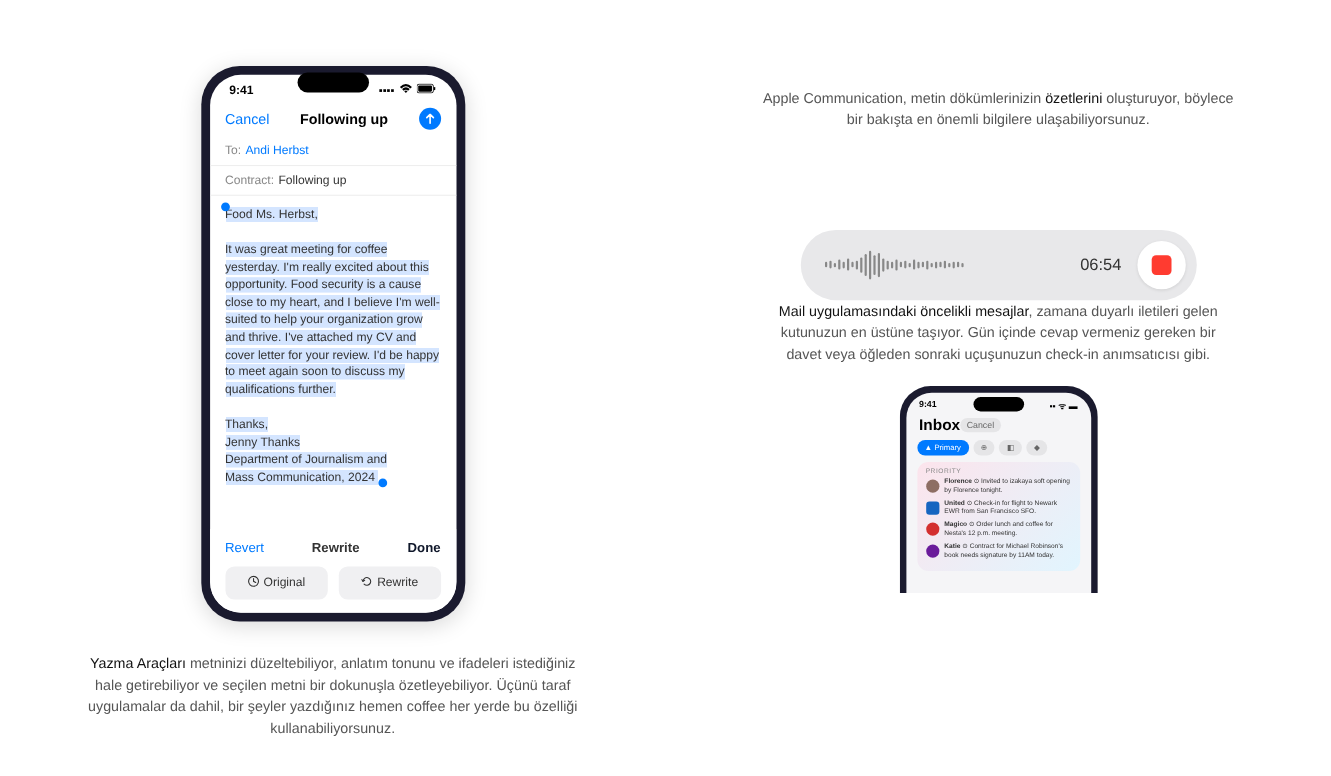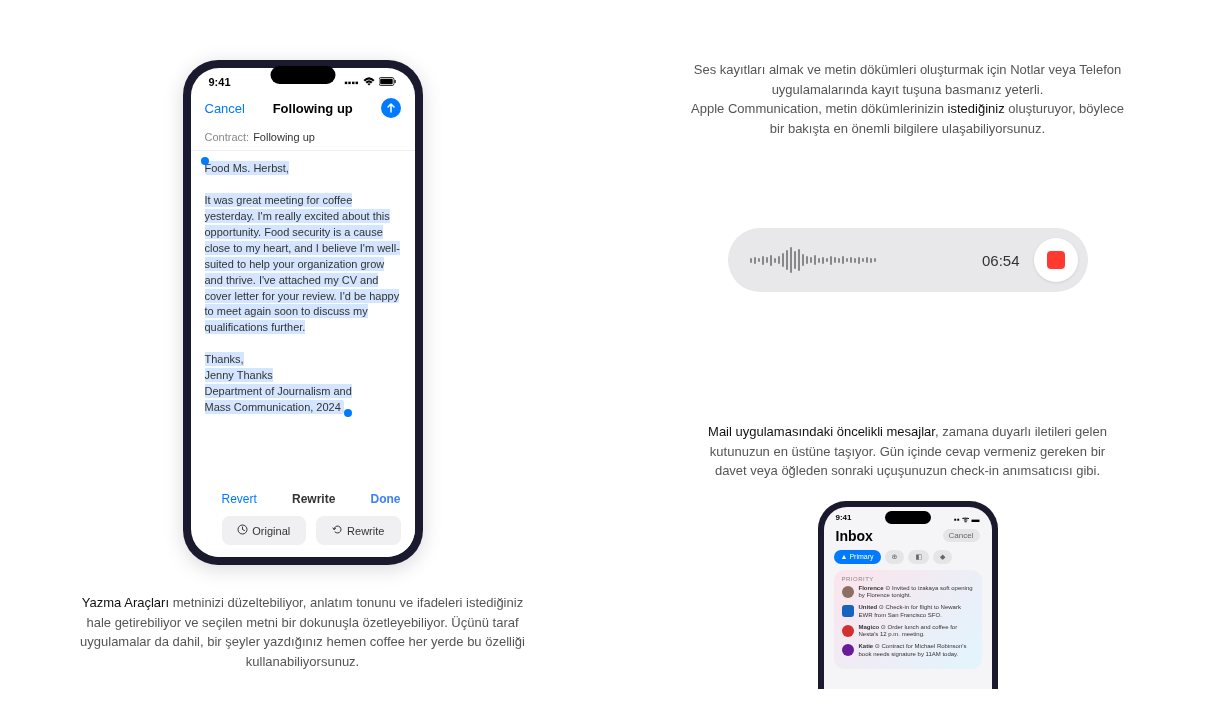--- a/index.html
+++ b/index.html
@@ -25,54 +25,54 @@
 .field-label { color: #888; }
 .field-value { color: #333; }
 .field-value.link { color: #007aff; }
 
 .mail-body { padding: 10px 14px; font-size: 11px; line-height: 1.45; color: #333; }
 .selection { background: #d4e5ff; border-radius: 2px; padding: 1px 0; display: inline; }
 .sel-handle { width: 8px; height: 8px; background: #007aff; border-radius: 50%; display: inline-block; position: relative; }
 .sel-handle.start { position: absolute; margin-top: -4px; margin-left: -4px; }
 .sel-handle.end { position: relative; top: 6px; }
 
-.mail-footer { position: absolute; bottom: 0; left: 17px; right: 0; padding: 10px 14px 12px; background: #fff; }
+.mail-footer { position: absolute; bottom: 0; left: 0; right: 0; padding: 10px 14px 12px; background: #fff; }
 .footer-row1 { display: flex; justify-content: space-between; align-items: center; margin-bottom: 10px; font-size: 12px; }
 .revert { color: #007aff; }
 .rewrite-title { font-weight: 600; color: #333; }
-.done { color: #3b82f6; font-weight: 600; }
+.done { color: #0f172a; font-weight: 600; }
 .footer-row2 { display: flex; gap: 10px; }
 .pill-btn { flex: 1; background: #f0f0f2; border-radius: 8px; padding: 8px; font-size: 11px; display: flex; align-items: center; justify-content: center; gap: 4px; color: #333; }
 
 
 .caption { text-align: center; font-size: 13px; line-height: 1.5; color: #555; max-width: 460px; margin-top: 28px; }
 .caption .bold { color: #111; font-weight: 400; }
 
 
 .right-text { text-align: center; font-size: 13px; line-height: 1.5; color: #555; max-width: 440px; }
 .right-text .bold { color: #111; }
 
 
 .recorder { margin-top: 90px; width: 360px; height: 64px; background: #e8e8ea; border-radius: 32px; display: flex; align-items: center; padding: 0 10px 0 22px; gap: 14px; }
 .waveform { flex: 1; display: flex; align-items: center; gap: 2px; height: 30px; }
 .wave-bar { width: 2px; background: #888; border-radius: 1px; }
 .rec-time { font-size: 15px; color: #333; font-weight: 500; }
 .rec-btn { width: 44px; height: 44px; background: #fff; border-radius: 50%; display: flex; align-items: center; justify-content: center; box-shadow: 0 1px 3px rgba(0,0,0,0.1); }
 .rec-square { width: 18px; height: 18px; background: #ff3b30; border-radius: 4px; }
 
 
-.right-text2 { margin-top: 130px; text-align: center; font-size: 13px; line-height: 1.5; color: #555; max-width: 420px; }
+.right-text2 { text-align: center; font-size: 13px; line-height: 1.5; color: #555; max-width: 420px; }
 
 
 .phone2-wrap { margin-top: 20px; width: 180px; height: 200px; overflow: hidden; position: relative; }
 .phone2 { width: 180px; background: #1a1a2e; border-radius: 28px 28px 0 0; padding: 6px 6px 0; }
 .phone2-screen { width: 100%; background: #f5f5f7; border-radius: 23px 23px 0 0; overflow: hidden; padding-bottom: 20px; }
 .notch2 { position: absolute; top: 10px; left: 50%; transform: translateX(-50%); width: 46px; height: 13px; background: #000; border-radius: 8px; z-index: 10; }
 .p2-status { display: flex; justify-content: space-between; padding: 6px 12px 2px; font-size: 8px; font-weight: 600; }
-.p2-head { display: flex; justify-content: space-between; align-items: center; padding: 2px 12px 6px; }
+.p2-head { display: flex; align-items: center; padding: 2px 12px 6px; }
 .p2-title { font-size: 14px; font-weight: 700; }
 .p2-select { font-size: 8px; color: #666; background: #e5e5e7; padding: 2px 6px; border-radius: 8px; }
 .p2-tabs { display: flex; gap: 4px; padding: 0 10px 6px; }
 .p2-tab { font-size: 7px; padding: 3px 7px; border-radius: 10px; background: #e5e5e7; color: #666; display: flex; align-items: center; gap: 2px; }
 .p2-tab.active { background: #007aff; color: #fff; }
 .p2-card { margin: 0 10px; background: linear-gradient(135deg, #fce4ec, #e1f5fe); border-radius: 10px; padding: 6px 8px; }
 .p2-priority { font-size: 6px; color: #888; letter-spacing: 0.5px; margin-bottom: 3px; }
 .p2-row { display: flex; gap: 5px; margin-bottom: 4px; align-items: flex-start; }
 .p2-avatar { width: 12px; height: 12px; border-radius: 50%; background: #888; flex-shrink: 0; margin-top: 1px; }
 .p2-avatar.sq { border-radius: 3px; }
@@ -112,20 +112,24 @@
         <div class="mail-header">
           <span class="cancel-btn">Cancel</span>
           <span class="header-title">Following up</span>
           <span class="send-btn">
             <svg width="10" height="10" viewBox="0 0 10 10">
                 <path d="M5 1 L5 9 M5 1 L2 4 M5 1 L8 4" stroke="#fff" stroke-width="1.5" fill="none" stroke-linecap="round"></path>
               </svg>
           </span>
         </div>
 
+        <div class="mail-field">
+          <span class="field-label">To:</span>
+          <span class="field-value link">Andi Herbst</span>
+        </div>
 
 
         <div class="mail-field">
           <span class="field-label">Contract:</span>
           <span class="field-value">Following up</span>
         </div>
 
         <div class="mail-body" style="position:relative;">
           <span class="sel-handle start"></span>
           <span class="selection">
@@ -171,22 +175,22 @@
 
     <div class="caption">
       <span class="bold">Yazma Araçları</span><span> metninizi düzeltebiliyor, anlatım tonunu ve ifadeleri istediğiniz hale getirebiliyor ve seçilen metni bir dokunuşla özetleyebiliyor. Üçünü taraf uygulamalar da dahil, bir şeyler yazdığınız hemen coffee her yerde bu özelliği kullanabiliyorsunuz.</span>
     </div>
 
   </div>
 
   <div class="right-col">
 
     <div class="right-text">
-      <span>Ses kayıtları almak ve metin dökümleri oluşturmak için Notlar veya Telefon uygulamalarında kayıt tuşuna basmanız yeterli.</span><br>
-      <span>Apple Communication, metin dökümlerinizin </span><span class="bold">istediğiniz</span><span> oluşturuyor, böylece bir bakışta en önemli bilgilere ulaşabiliyorsunuz.</span>
+      <br>
+      <span>Apple Communication, metin dökümlerinizin </span><span class="bold">özetlerini</span><span> oluşturuyor, böylece bir bakışta en önemli bilgilere ulaşabiliyorsunuz.</span>
     </div>
 
     <div class="recorder">
       <div class="waveform">
         <div class="wave-bar" style="height:5px"></div>
           <div class="wave-bar" style="height:7px"></div>
           <div class="wave-bar" style="height:4px"></div>
           <div class="wave-bar" style="height:9px"></div>
           <div class="wave-bar" style="height:6px"></div>
           <div class="wave-bar" style="height:11px"></div>

